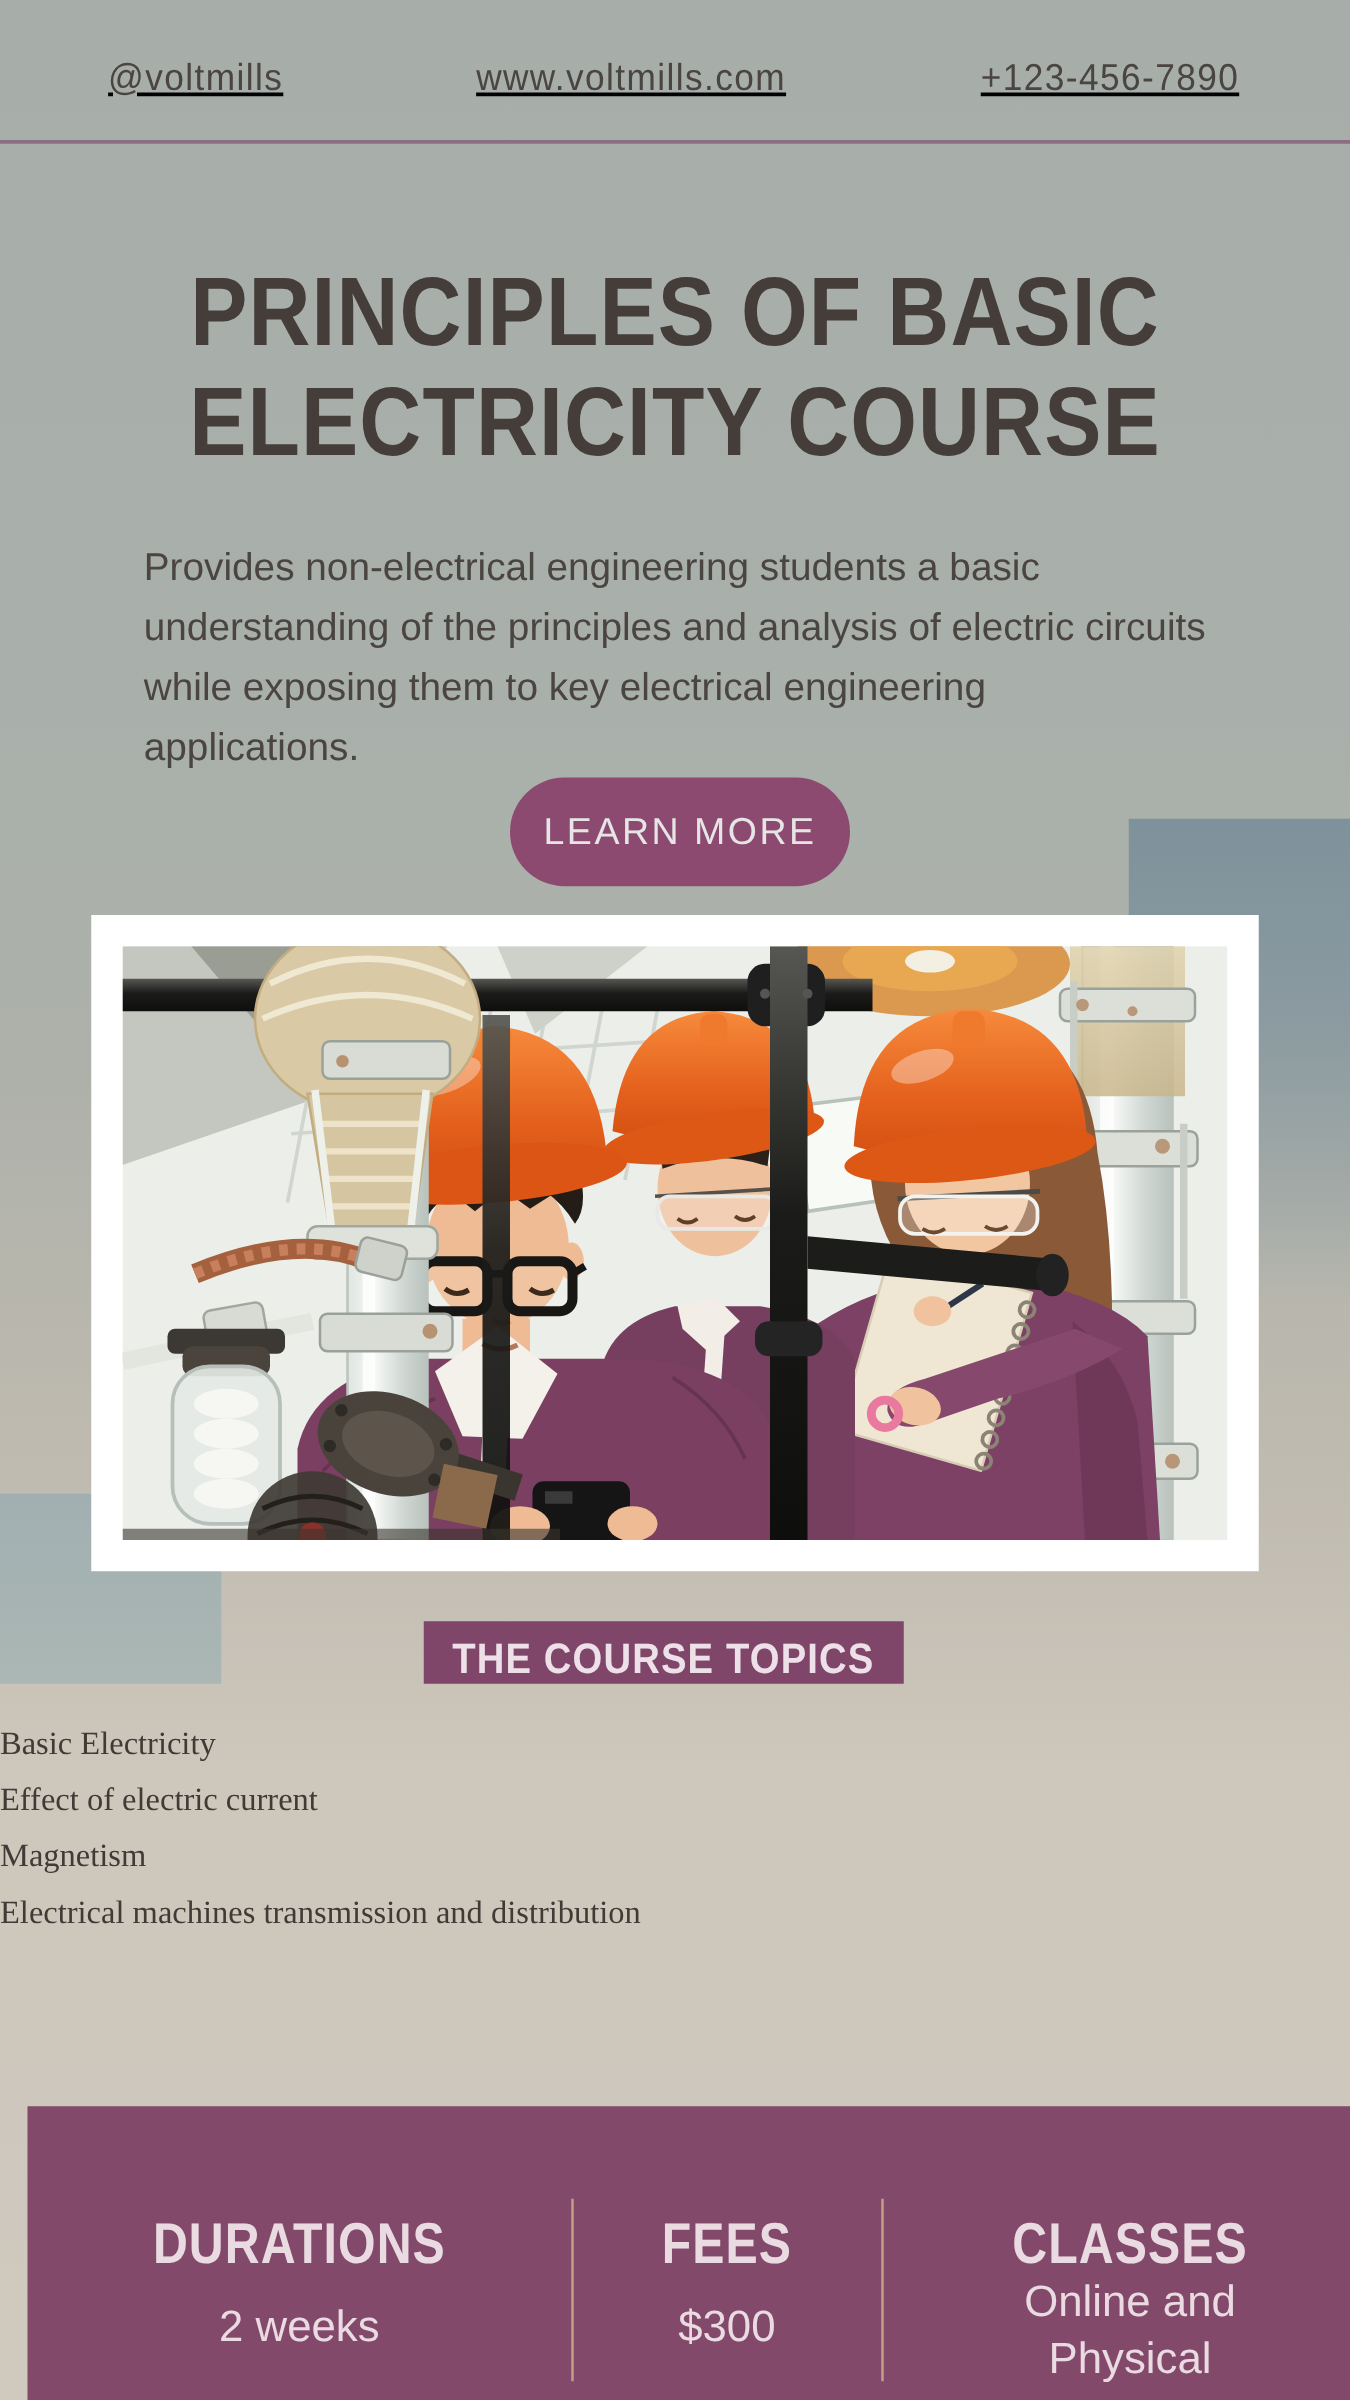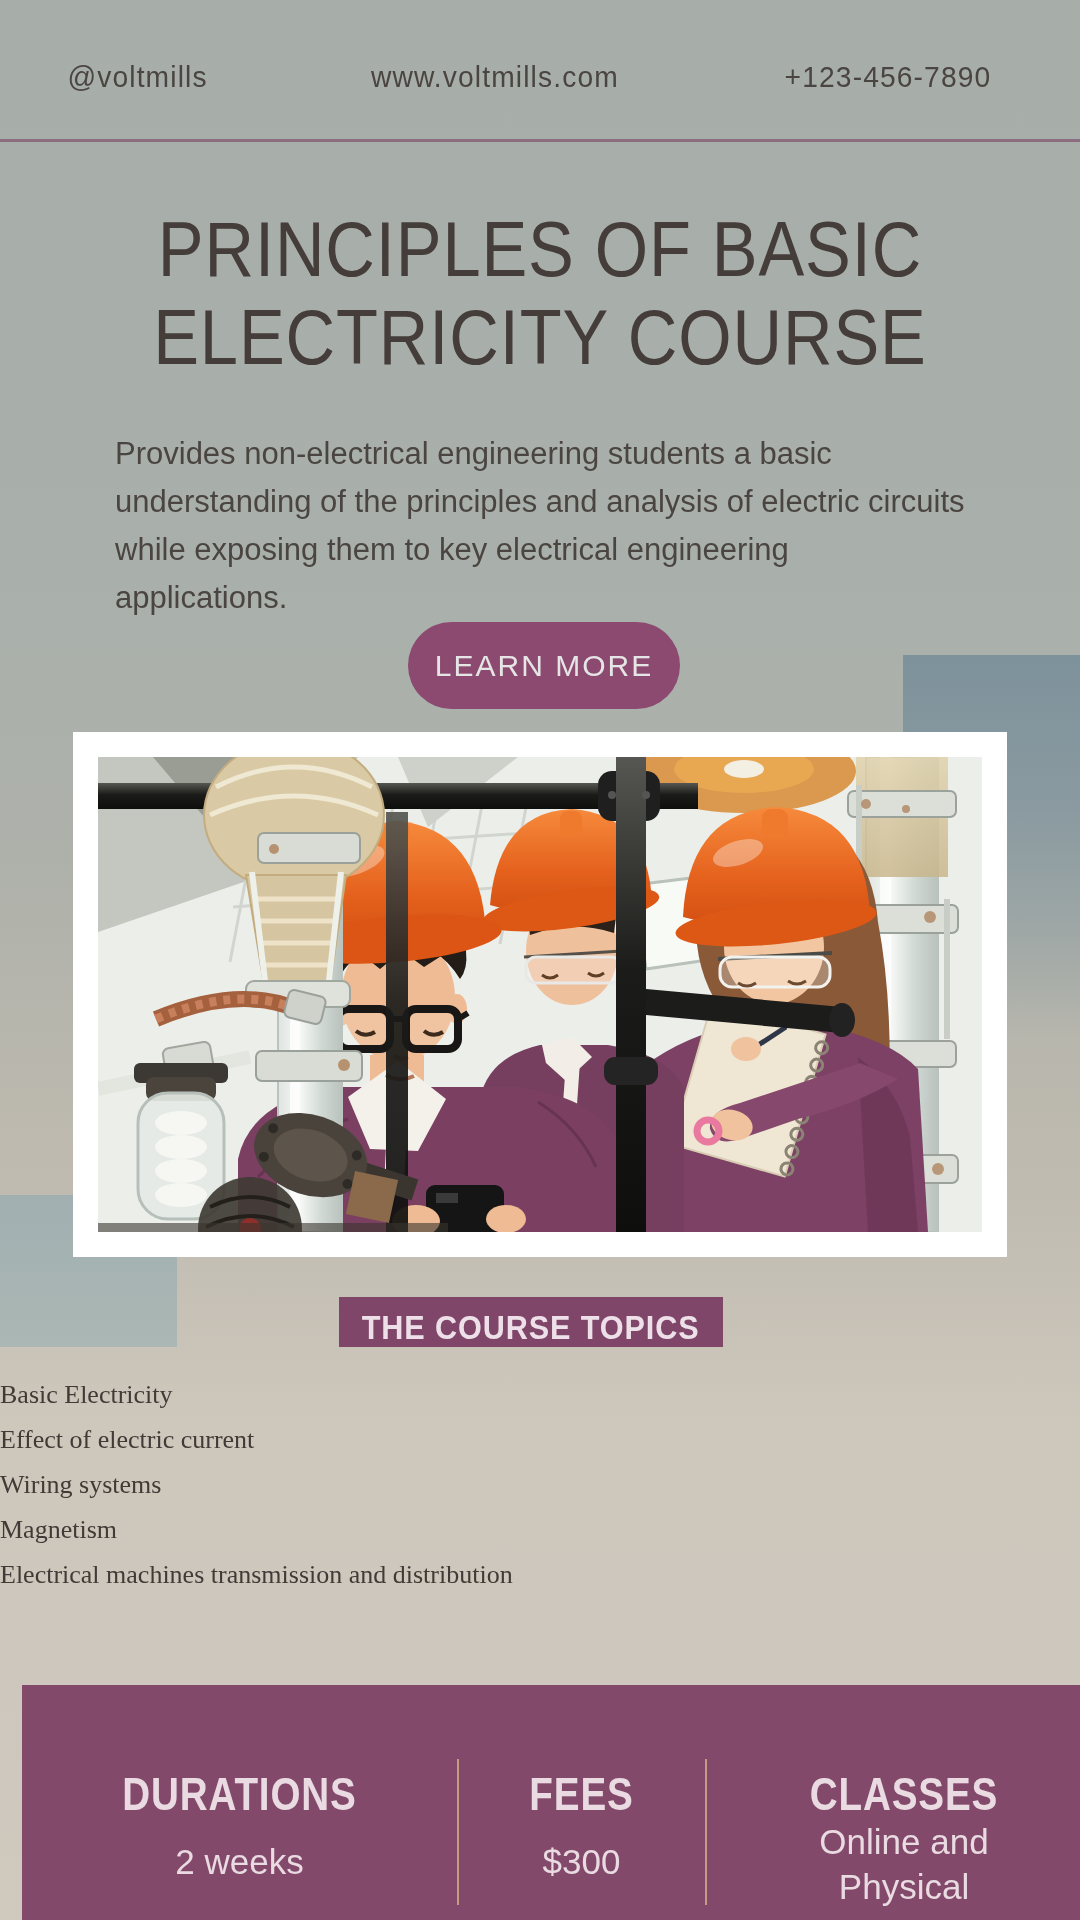--- a/index.html
+++ b/index.html
@@ -3,29 +3,30 @@
 <meta charset="utf-8">
 <style>
   html,body{margin:0;padding:0;background:#888;}
   .page{
     position:relative;width:1080px;height:1920px;overflow:hidden;
     font-family:"Liberation Sans",sans-serif;
     background:linear-gradient(180deg,#a7aeaa 0%,#a9b0ab 30%,#aeb1aa 45%,#c0bbb0 62%,#cdc7bc 74%,#cdc7bd 88%,#cfc9be 100%);
   }
   
   .topbar{
-    position:absolute;top:0;left:0;right:0;height:142px;
+    position:absolute;top:0;left:0;right:0;height:115px;
     display:flex;justify-content:space-between;align-items:center;
-    padding:14px 82px 0 63px;box-sizing:border-box;
+    padding:14px 82px 0 82px;box-sizing:border-box;
     border-bottom:3px solid #8d6e80;
+    text-decoration:underline;
   }
   .topbar span{font-size:30px;color:#4a4541;letter-spacing:1.2px;transform:scaleX(.94);}
   
   .title{position:absolute;top:205px;left:0;right:0;text-align:center;
-    font-size:78px;line-height:88px;color:#443d39;letter-spacing:1px;}
+    font-size:78px;line-height:88px;color:#443d39;letter-spacing:1px;font-weight:bold;}
   .title div{transform:scaleX(.88);transform-origin:center;}
   
   .desc{position:absolute;top:430px;left:50%;transform:translateX(-50%);
     width:850px;font-size:31px;line-height:48px;color:#4b4541;}
   
   .cta{position:absolute;top:622px;left:408px;width:272px;height:87px;border:none;
     border-radius:44px;background:#8c4a70;color:#e5e5e5;font-size:30px;
     letter-spacing:2px;font-family:"Liberation Sans",sans-serif;cursor:pointer;
     display:flex;align-items:center;justify-content:center;}
   
@@ -300,21 +301,20 @@
     </svg>
   </div>
 
   <div class="banner">
     <span>THE COURSE TOPICS</span>
   </div>
 
   <div class="topics">
     <div>Basic Electricity</div>
     <div>Effect of electric current</div>
-    <div>Wiring systems</div>
     <div>Magnetism</div>
     <div>Electrical machines transmission and distribution</div>
   </div>
 
   <div class="footer">
     <div class="f-col f-col1">
       <span class="lbl">DURATIONS</span>
       <span class="val">2 weeks</span>
     </div>
     <div class="f-div f-div1"></div>

